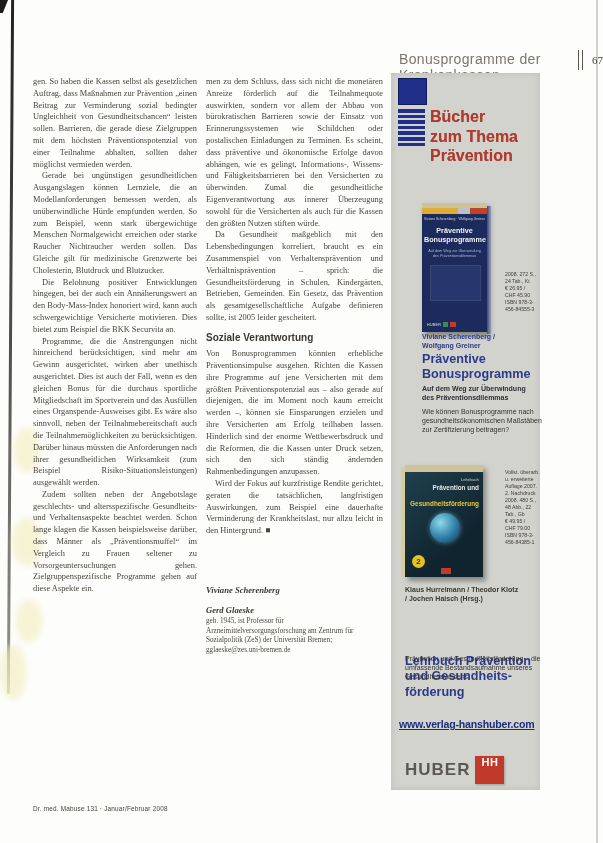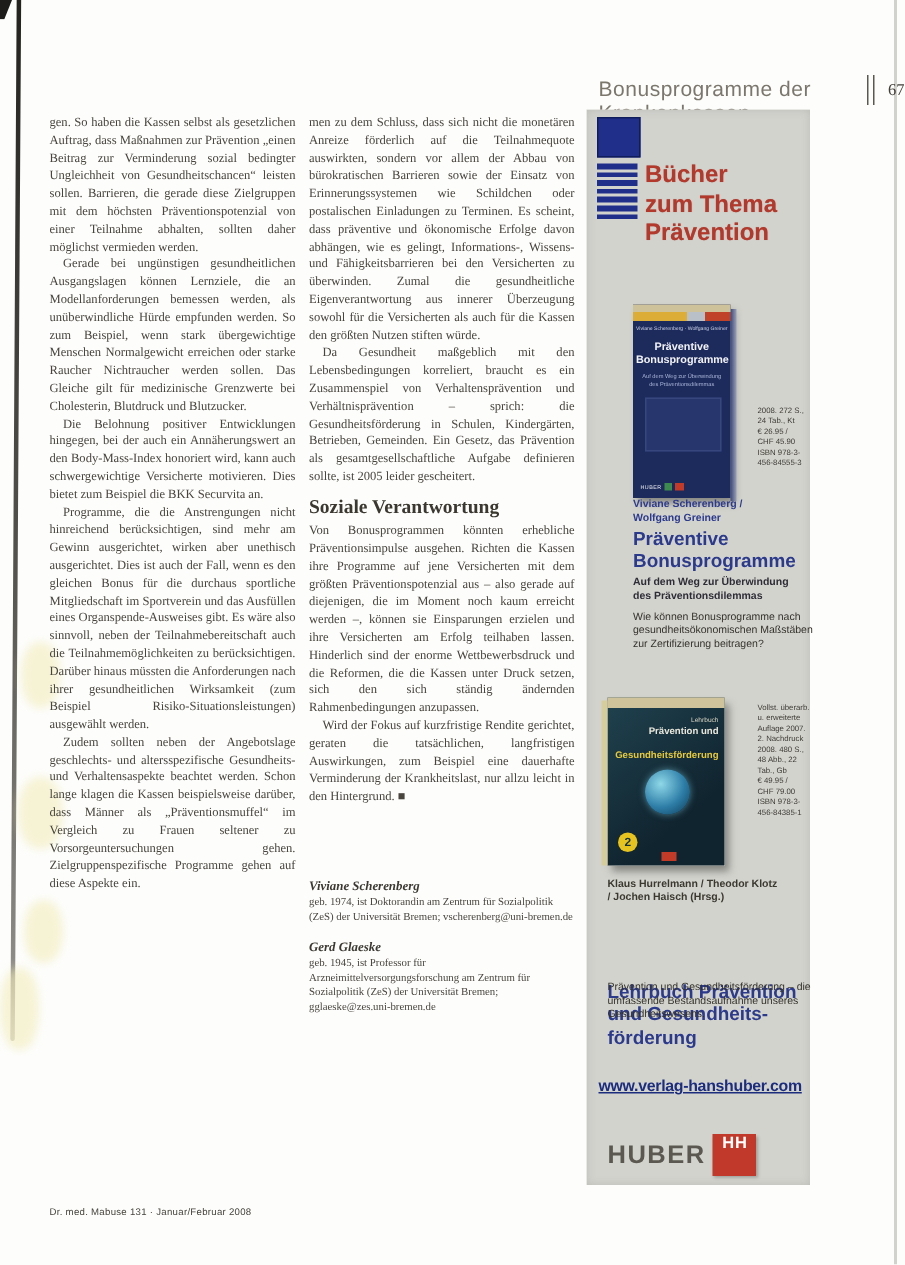--- a/index.html
+++ b/index.html
@@ -24,21 +24,21 @@
   .rh-sep{width:4px;height:20px;border-left:1.5px solid #5b594f;border-right:1.5px solid #5b594f;margin:0 9px 0 11px;}
   .rh-page{font-size:11px;color:#403e36;font-family:"Liberation Serif",serif;}
   .footer-line{position:absolute;left:33px;top:805px;font-size:6.4px;letter-spacing:.2px;color:#45433b;filter:blur(.25px);}
 
   
   .col{position:absolute;top:76px;font-family:"Liberation Serif",serif;color:#48453d;}
   .col1{left:33px;width:164px;}
   .col2{left:206px;width:177px;}
   .col p{margin:0;font-size:8.4px;line-height:11.8px;text-align:justify;filter:blur(.33px);}
   .col p + p{text-indent:9px;}
-  .col-heading{font-family:Liberation Serif, serif;font-size:13px;font-weight:bold;color:#3a382f;
+  .col-heading{font-family:Liberation Sans, sans-serif;font-size:10px;font-weight:bold;color:#3a382f;
     line-height:12.5px;margin:8px 0 4px 0;white-space:pre-line;filter:blur(.25px);}
   .bios{margin-top:48px;font-family:Liberation Serif, serif;}
   .bio-name{font-size:8.6px;font-weight:bold;font-style:italic;color:#3b3931;margin:10px 0 2px 0;filter:blur(.25px);}
   .bio-text{font-size:7.2px;line-height:9.6px;color:#4a473f;text-align:left;filter:blur(.3px);}
 
   
   .sidebar{position:absolute;left:391px;top:73px;width:149px;height:717px;background:#d3d3ce;
     box-shadow:inset 0 0 6px rgba(120,120,115,.25);}
   .tab-square{position:absolute;left:7px;top:5px;width:27px;height:25px;background:#20308a;border:1px solid #101d5c;}
   .tab-bar{position:absolute;left:7px;width:27px;height:3.6px;background:#20308a;}
@@ -131,21 +131,20 @@
 
   <div class="col col2">
     <p>men zu dem Schluss, dass sich nicht die monetären Anreize förderlich auf die Teilnahmequote auswirkten, sondern vor allem der Abbau von bürokratischen Barrieren sowie der Einsatz von Erinnerungssystemen wie Schildchen oder postalischen Einladungen zu Terminen. Es scheint, dass präventive und ökonomische Erfolge davon abhängen, wie es gelingt, Informations-, Wissens- und Fähigkeitsbarrieren bei den Versicherten zu überwinden. Zumal die gesundheitliche Eigenverantwortung aus innerer Überzeugung sowohl für die Versicherten als auch für die Kassen den größten Nutzen stiften würde.</p>
     <p>Da Gesundheit maßgeblich mit den Lebensbedingungen korreliert, braucht es ein Zusammenspiel von Verhaltensprävention und Verhältnisprävention – sprich: die Gesundheitsförderung in Schulen, Kindergärten, Betrieben, Gemeinden. Ein Gesetz, das Prävention als gesamtgesellschaftliche Aufgabe definieren sollte, ist 2005 leider gescheitert.</p>
     <div class="col-heading">Soziale Verantwortung</div>
     <p>Von Bonusprogrammen könnten erhebliche Präventionsimpulse ausgehen. Richten die Kassen ihre Programme auf jene Versicherten mit dem größten Präventionspotenzial aus – also gerade auf diejenigen, die im Moment noch kaum erreicht werden –, können sie Einsparungen erzielen und ihre Versicherten am Erfolg teilhaben lassen. Hinderlich sind der enorme Wettbewerbsdruck und die Reformen, die die Kassen unter Druck setzen, sich den sich ständig ändernden Rahmenbedingungen anzupassen.</p>
     <p>Wird der Fokus auf kurzfristige Rendite gerichtet, geraten die tatsächlichen, langfristigen Auswirkungen, zum Beispiel eine dauerhafte Verminderung der Krankheitslast, nur allzu leicht in den Hintergrund. ■</p>
 
     <div class="bios">
       <div class="bio-name">Viviane Scherenberg</div>
-      <div class="bio-text">geb. 1974, ist Doktorandin am Zentrum für Sozialpolitik (ZeS) der Universität Bremen; vscherenberg@uni-bremen.de</div>
       <div class="bio-name">Gerd Glaeske</div>
       <div class="bio-text">geb. 1945, ist Professor für Arzneimittelversorgungsforschung am Zentrum für Sozialpolitik (ZeS) der Universität Bremen; gglaeske@zes.uni-bremen.de</div>
     </div>
   </div>
 
   <div class="sidebar">
     <div class="tab-square"></div>
     <div class="tab-bar" style="top:36px"></div>
     <div class="tab-bar" style="top:41.6px"></div>
     <div class="tab-bar" style="top:47.2px"></div>

